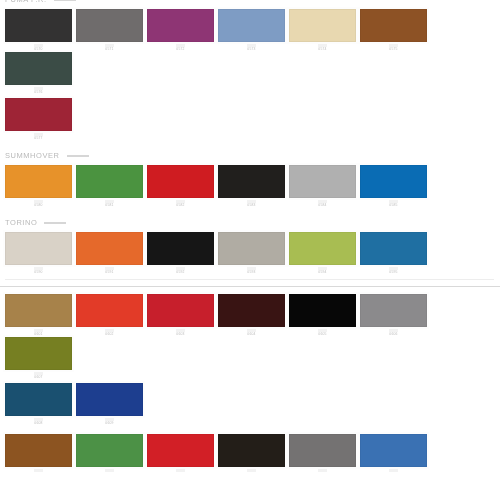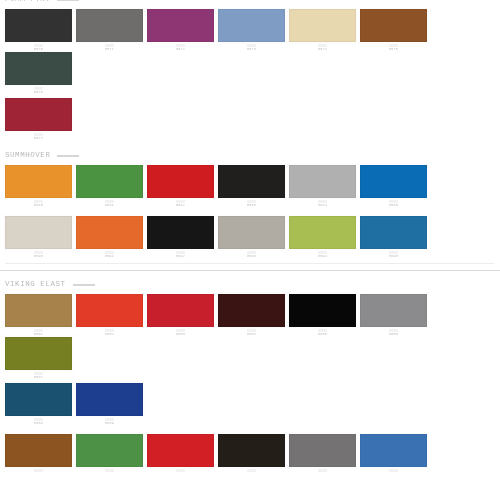--- a/index.html
+++ b/index.html
@@ -20,21 +20,20 @@
     width: 500px;
     height: 500px;
     position: relative;
     background: #ffffff;
     box-sizing: border-box;
   }
   
   .section {
     position: relative;
     padding: 0 0 0 0;
-    font-family: Liberation Mono, monospace;
   }
   .section-head {
     display: flex;
     align-items: center;
     gap: 7px;
     padding: 0 0 3px 5px;
     height: 13px;
   }
   .section-title {
     font-size: 7.5px;
@@ -197,20 +196,24 @@
           </div>
           <div class="swatch">
             <div class="swatch-chip" style="background: rgb(10, 108, 180);"></div>
             <div class="swatch-tab"></div>
             <div class="swatch-code">0585</div>
           </div>
         </div>
         <div class="sec-gap"></div>
       </div>
       <div class="section">
+        <div class="section-head">
+          <div class="section-title">TORINO</div>
+          <div class="section-rule"></div>
+        </div>
         <div class="swatch-row">
           <div class="swatch">
             <div class="swatch-chip" style="background: rgb(217, 210, 199);"></div>
             <div class="swatch-tab"></div>
             <div class="swatch-code">0590</div>
           </div>
           <div class="swatch">
             <div class="swatch-chip" style="background: rgb(229, 105, 43);"></div>
             <div class="swatch-tab"></div>
             <div class="swatch-code">0591</div>
@@ -233,24 +236,20 @@
           <div class="swatch">
             <div class="swatch-chip" style="background: rgb(31, 111, 162);"></div>
             <div class="swatch-tab"></div>
             <div class="swatch-code">0595</div>
           </div>
         </div>
         <div class="thin-rule"></div>
       </div>
       <div class="block-divider"></div>
       <div class="section">
-        <div class="section-head">
-          <div class="section-title">VIKING ELAST</div>
-          <div class="section-rule"></div>
-        </div>
         <div class="swatch-row">
           <div class="swatch">
             <div class="swatch-chip" style="background: rgb(167, 130, 74);"></div>
             <div class="swatch-tab"></div>
             <div class="swatch-code">0601</div>
           </div>
           <div class="swatch">
             <div class="swatch-chip" style="background: rgb(226, 59, 40);"></div>
             <div class="swatch-tab"></div>
             <div class="swatch-code">0602</div>

